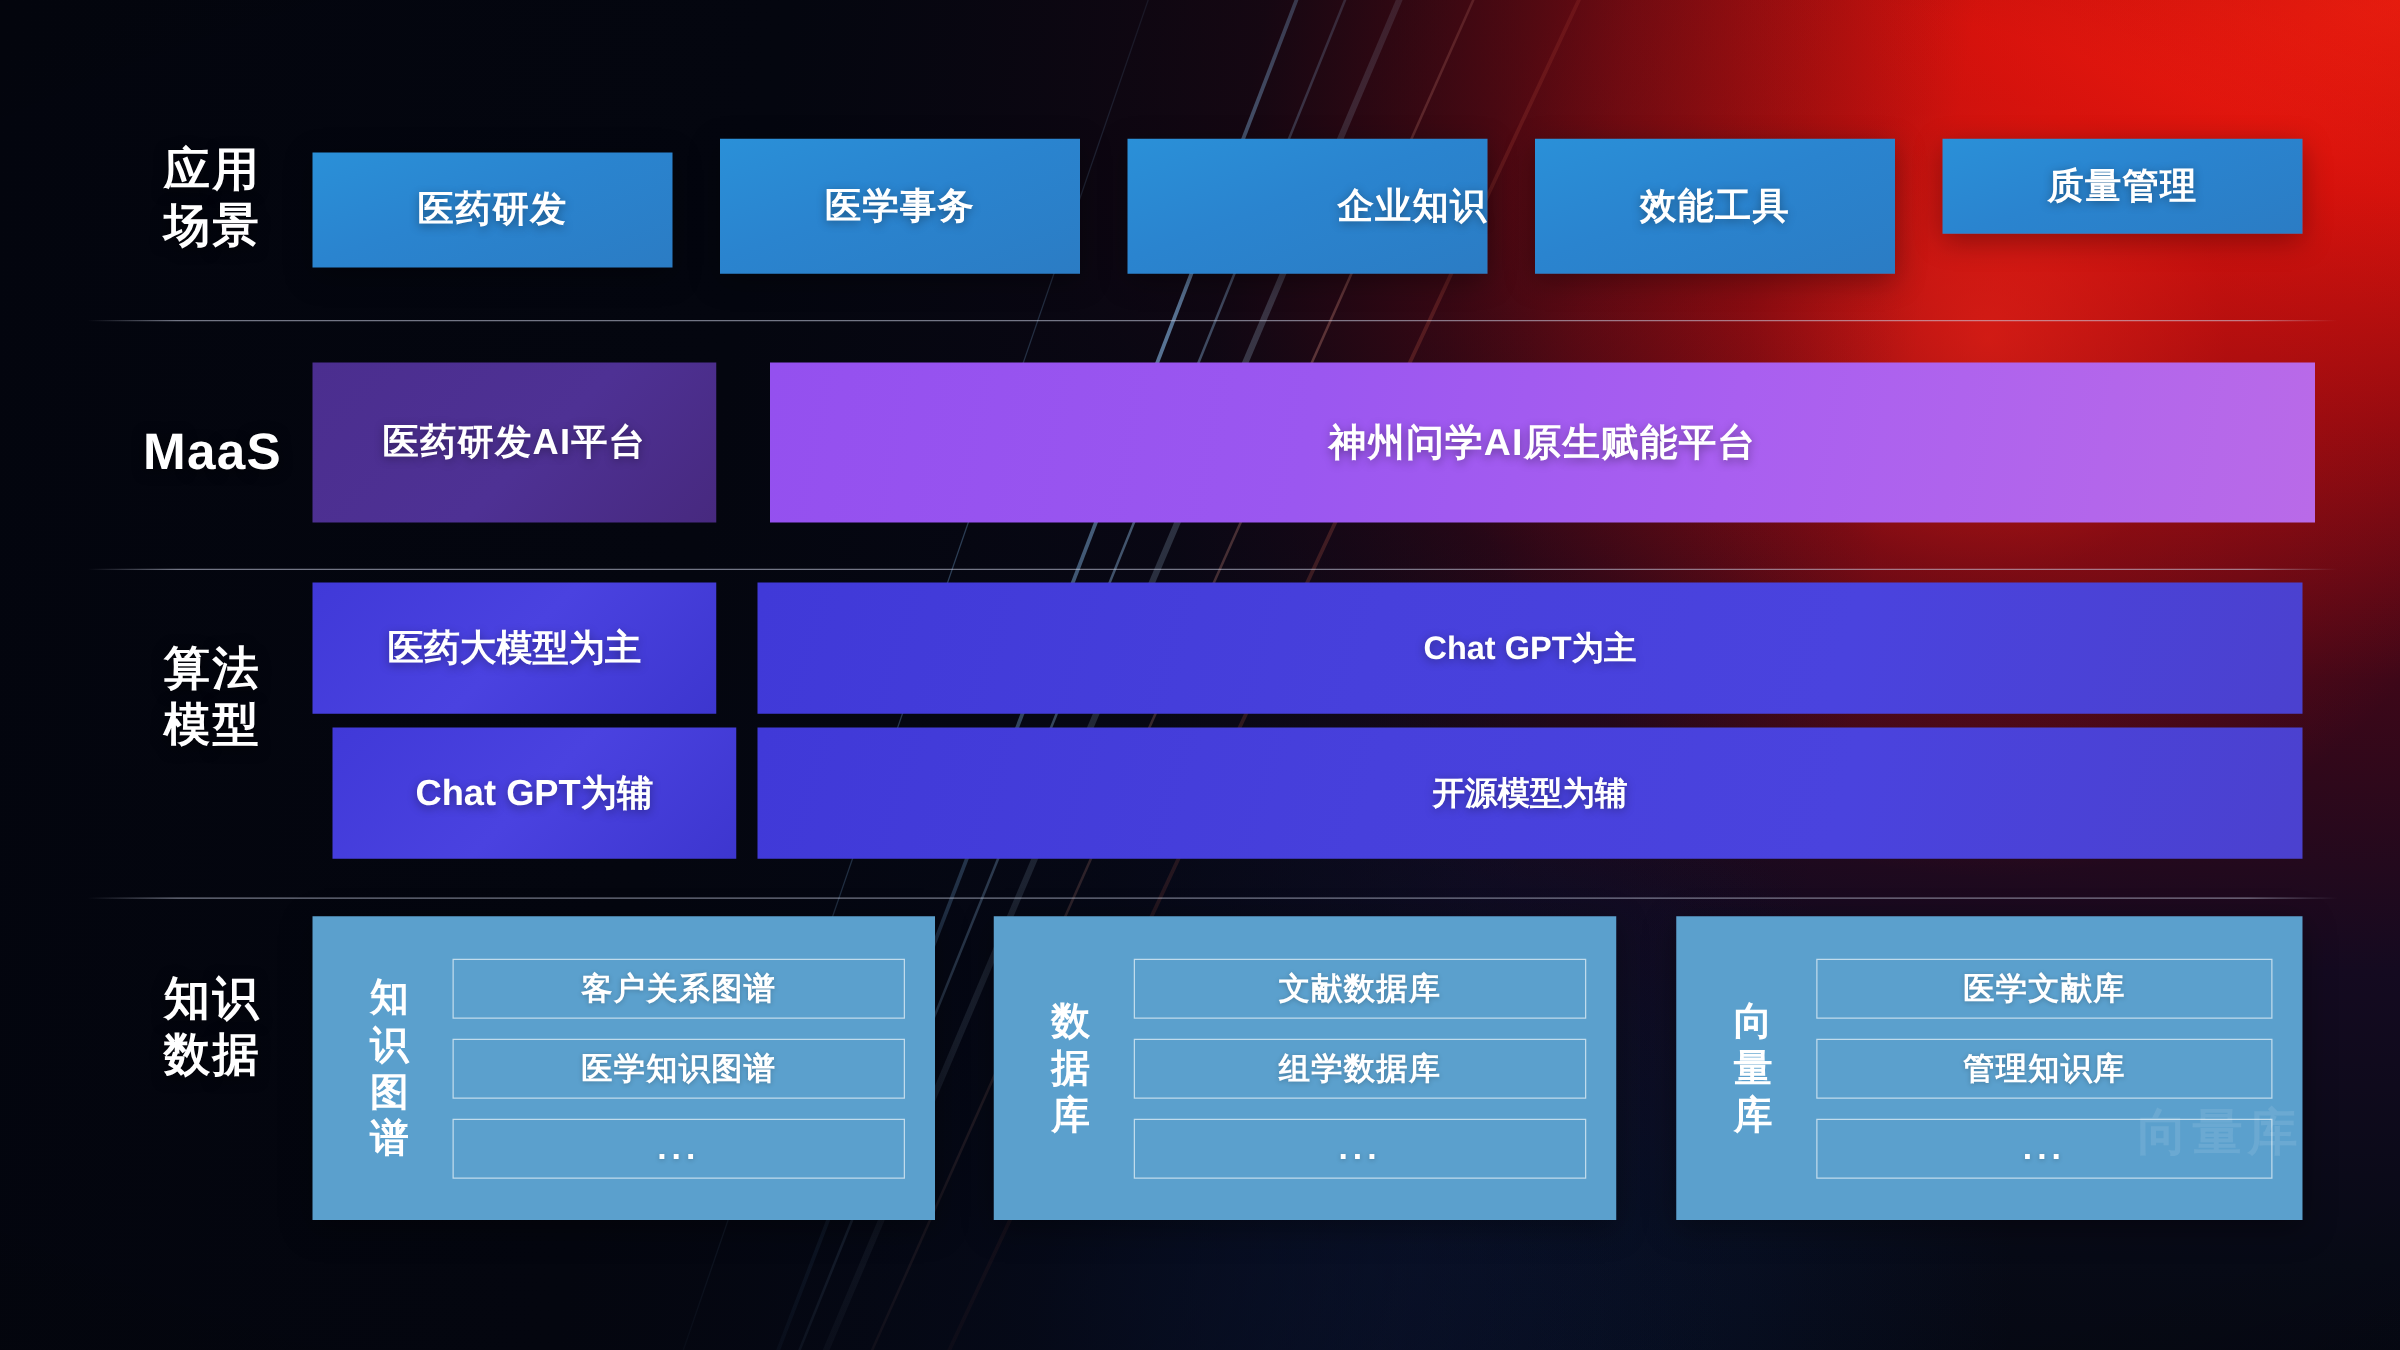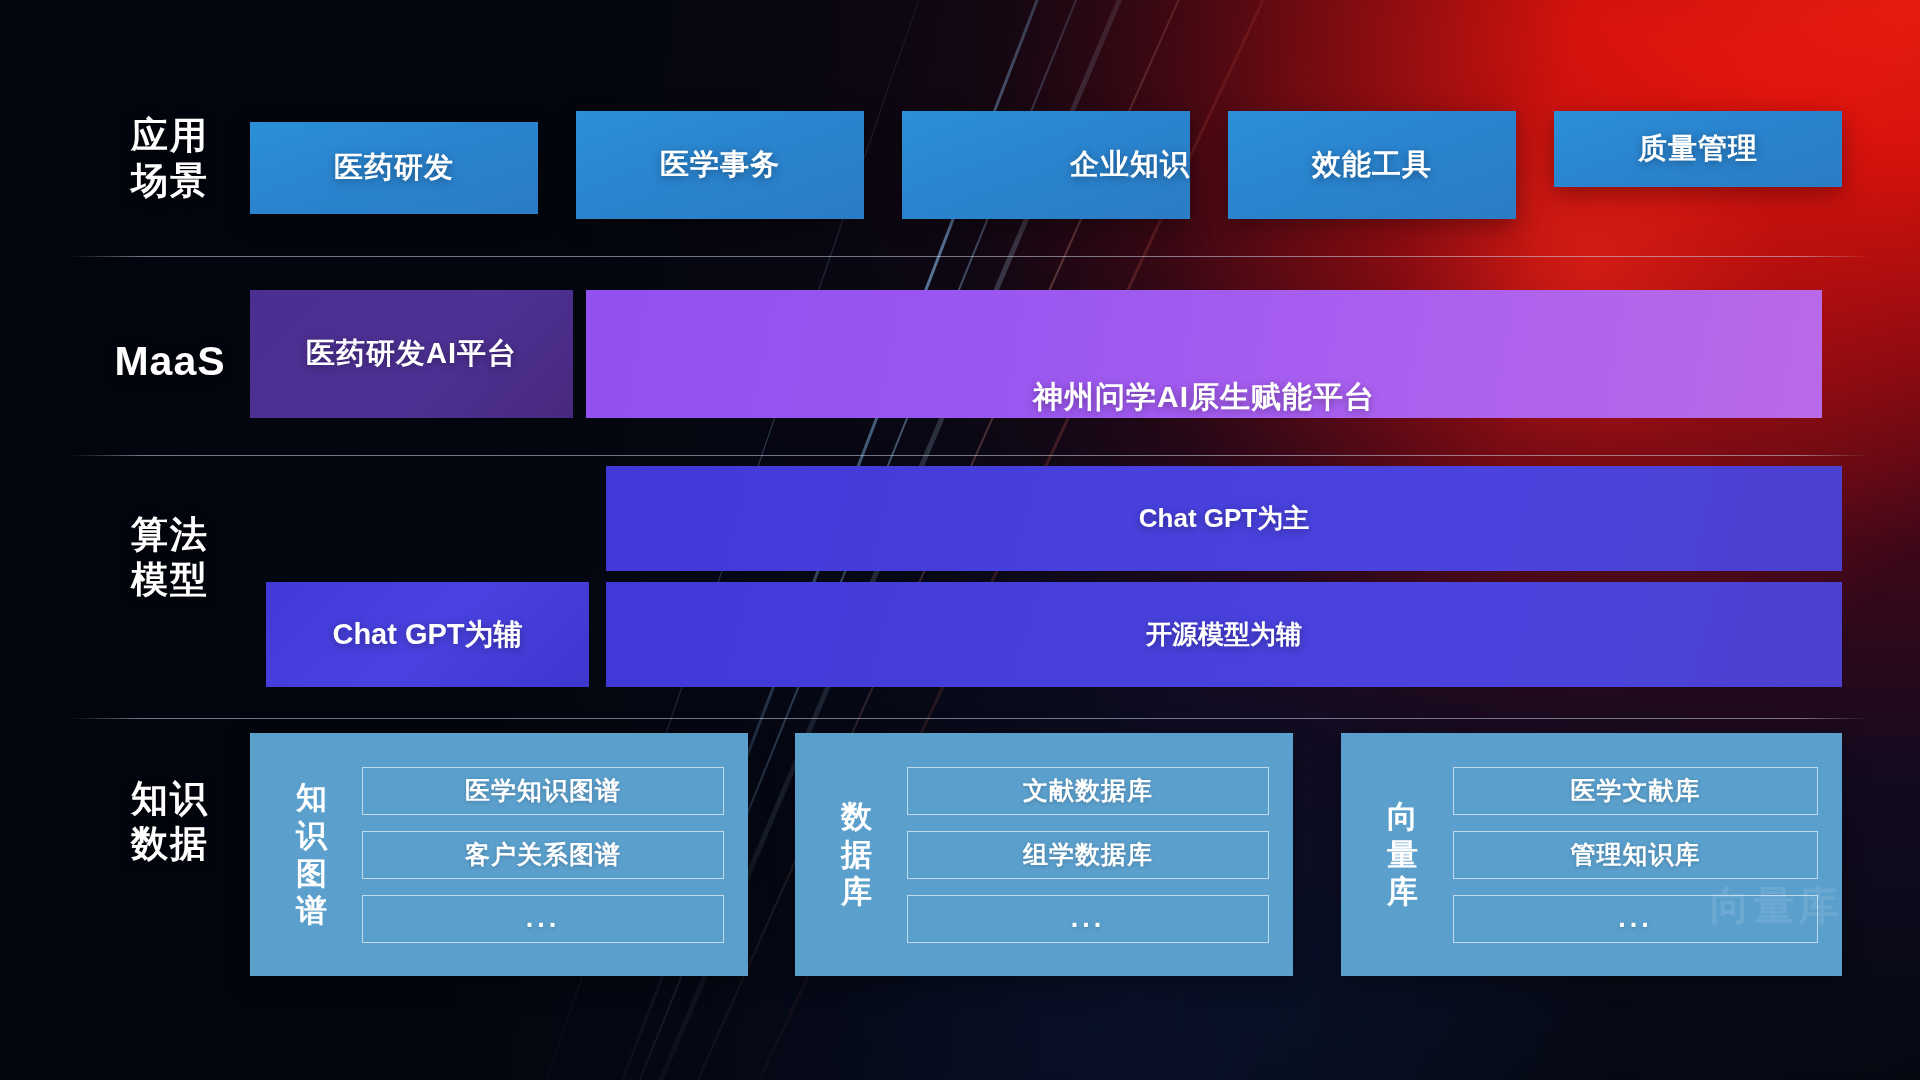--- a/index.html
+++ b/index.html
@@ -147,31 +147,34 @@
 
   <div class="divider" style="top:256px;"></div>
 
   <div class="rowlabel en" style="top:336px;">
     <div>MaaS</div>
   </div>
 
   <div class="box maas-left" style="left:250px; top:290px; width:323px; height:128px;">
     <span>医药研发AI平台</span>
   </div>
-  <div class="box maas-right" style="left:586px; top:290px; width:1236px; height:128px;align-items:flex-end;">
+  <div class="box maas-right" style="left:616px; top:290px; width:1236px; height:128px;">
     <span>神州问学AI原生赋能平台</span>
   </div>
 
   <div class="divider" style="top:455px;"></div>
 
   <div class="rowlabel cn" style="top:512px;">
     <div>算法</div>
     <div>模型</div>
   </div>
 
+  <div class="box algo-left" style="left:250px; top:466px; width:323px; height:105px;">
+    <span>医药大模型为主</span>
+  </div>
   <div class="box algo-right" style="left:606px; top:466px; width:1236px; height:105px;">
     <span>Chat GPT为主</span>
   </div>
 
   <div class="box algo-left" style="left:266px; top:582px; width:323px; height:105px;">
     <span>Chat GPT为辅</span>
   </div>
   <div class="box algo-right" style="left:606px; top:582px; width:1236px; height:105px;">
     <span>开源模型为辅</span>
   </div>
@@ -184,22 +187,22 @@
   </div>
 
   <div class="kgroup" style="left:250px; top:733px; width:498px; height:243px;">
     <div class="kgroup-title">
       <div>知</div>
       <div>识</div>
       <div>图</div>
       <div>谱</div>
     </div>
     <div class="kitems">
+      <div class="kitem">客户关系图谱</div>
       <div class="kitem">医学知识图谱</div>
-      <div class="kitem">客户关系图谱</div>
       <div class="kitem ellipsis">...</div>
     </div>
   </div>
 
   <div class="kgroup" style="left:795px; top:733px; width:498px; height:243px;">
     <div class="kgroup-title">
       <div>数</div>
       <div>据</div>
       <div>库</div>
     </div>

